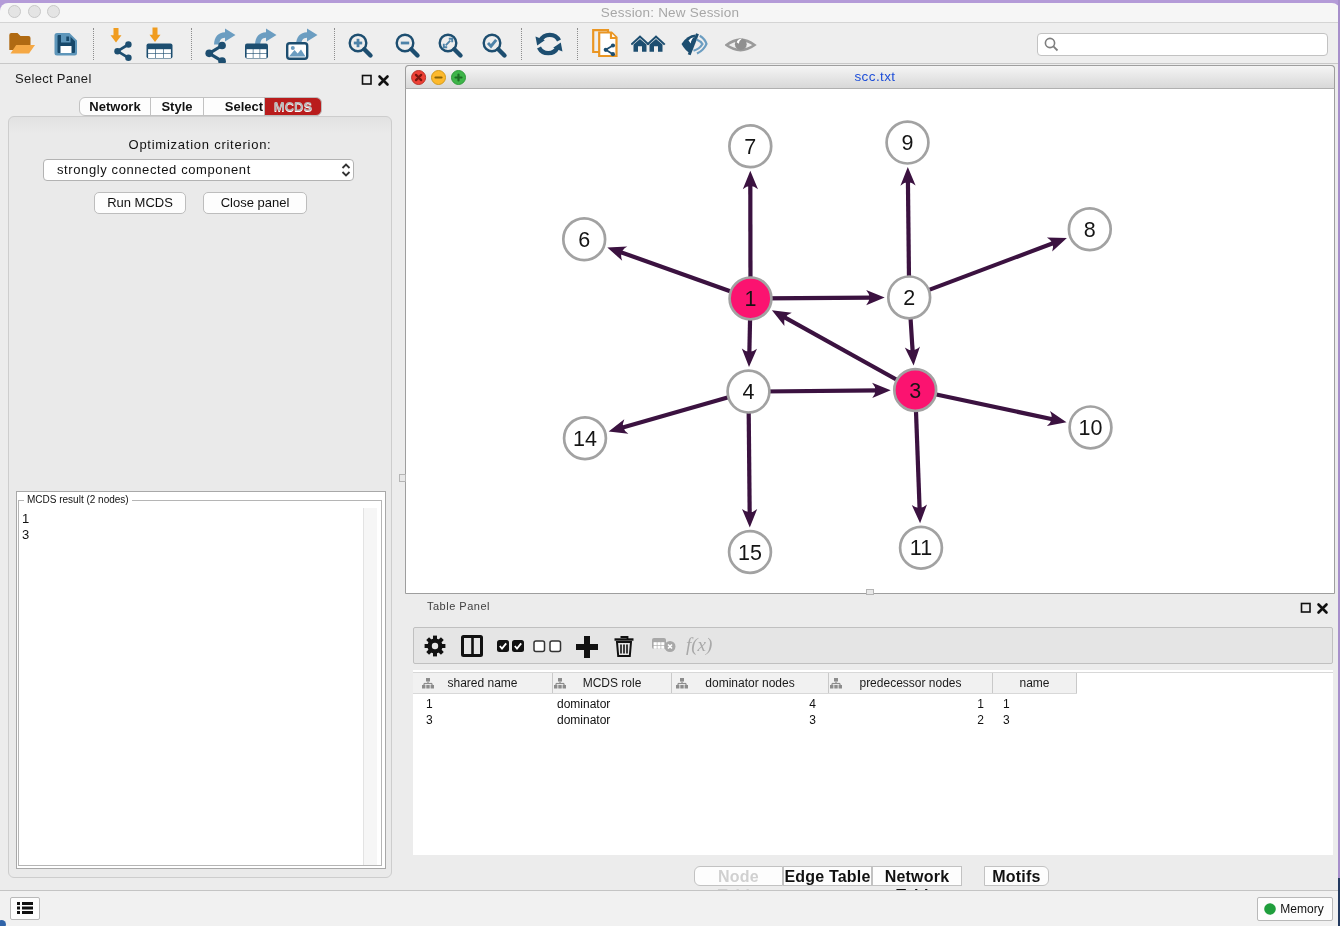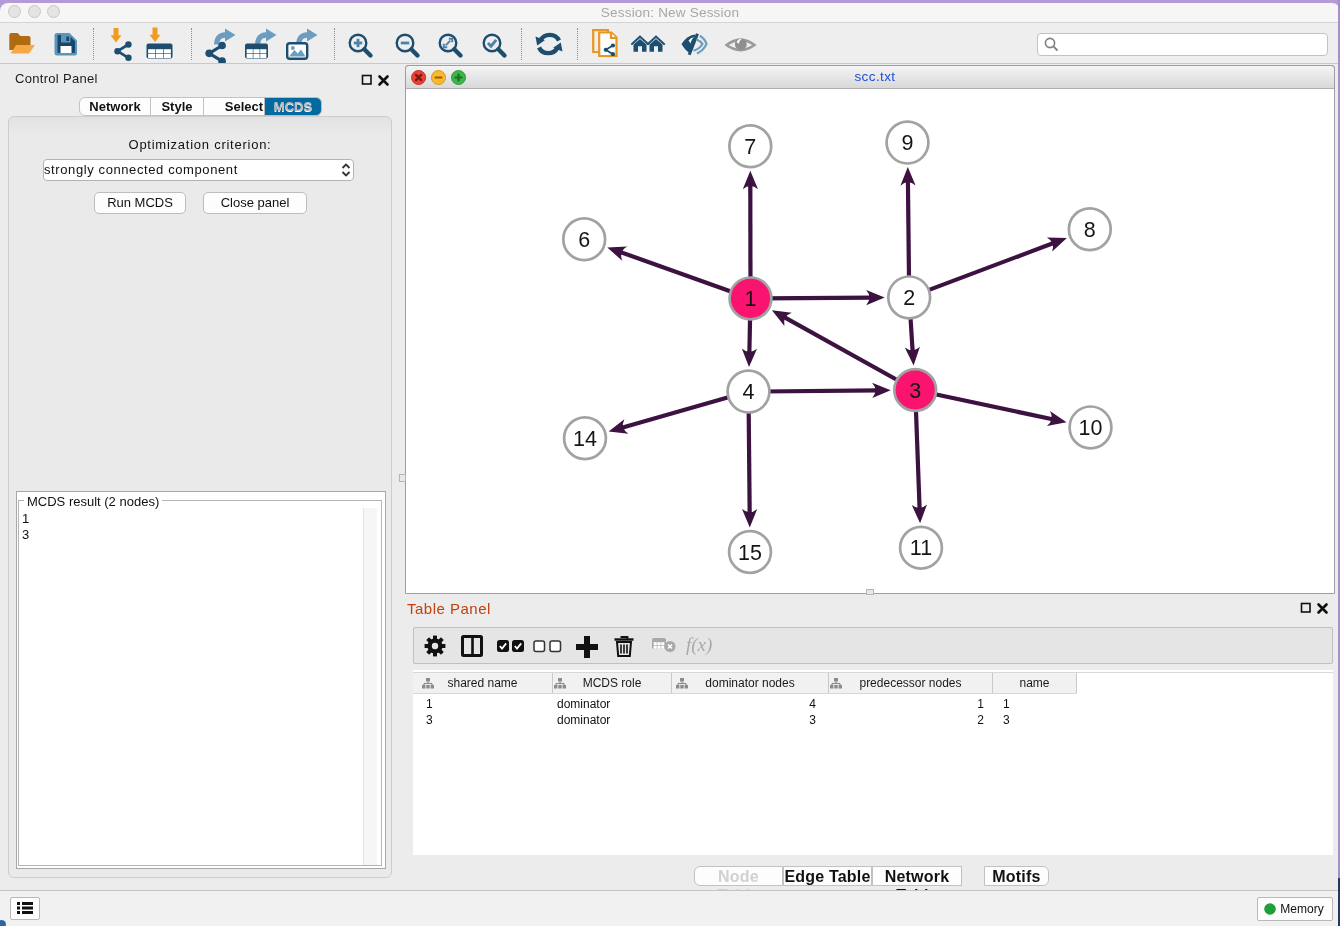--- a/index.html
+++ b/index.html
@@ -7,36 +7,36 @@
 #purpletop{left:0;top:0;width:1340px;height:13px;background:#b49bd8}
 .circ{width:13px;height:13px;border-radius:50%;background:#e4e4e4;border:1px solid #c8c8c8}
 #wtitle{left:0;top:5px;width:1340px;text-align:center;font-size:13.5px;color:#a7a7a7;letter-spacing:0.2px}
 #toolbar{left:0;top:23px;width:1340px;height:41px;background:#eeeeee;border-bottom:1px solid #c8c8c8}
 .sep{position:absolute;top:28px;height:32px;border-left:1px dotted #8d8d8d;width:0}
 #searchbox{left:1037px;top:33px;width:291px;height:23px;background:#fff;border:1px solid #c2c2c2;border-radius:4px}
 
 #cp-title{left:15px;top:71px;font-size:13px;color:#1c1c1c;letter-spacing:0.3px}
 .tabs{position:absolute;top:97px;height:19px;font-size:13px}
 .tab{position:absolute;top:0;height:19px;line-height:18px;text-align:center;background:#fdfdfd;border:1px solid #c2c2c2;color:#111;font-weight:700}
-.tab.sel{background:#0369a1;border-color:#bdbdbd;color:#b9b9b9;text-shadow:0 1px 0 #fdfdfd}
+.tab.sel{background:#b91c1c;border-color:#bdbdbd;color:#b9b9b9;text-shadow:0 1px 0 #fdfdfd}
 #cp-panel{left:8px;top:116px;width:384px;height:762px;background:linear-gradient(#e2e2e2,#eaeaea 16px);border:1px solid #cdcdcd;border-radius:6px}
 #optlabel{left:0;top:137px;width:400px;text-align:center;font-size:13px;color:#111;letter-spacing:0.75px}
-#combo{left:43px;top:159px;width:311px;height:22px;background:#fff;border:1px solid #b3b3b3;border-radius:4px;font-size:13px;line-height:20px;color:#111;letter-spacing:0.6px}
+#combo{left:43px;top:159px;width:311px;height:22px;background:#fff;border:1px solid #b3b3b3;border-radius:4px;font-size:13px;line-height:20px;padding-left:13px;color:#111;letter-spacing:0.6px}
 .btn{position:absolute;height:22px;background:#fdfdfd;border:1px solid #bdbdbd;border-radius:5px;font-size:13px;text-align:center;line-height:20px;color:#111}
 #resultbox{left:16px;top:491px;width:370px;height:378px;background:#fff;border:1px solid #a8a8a8}
 #resscroll{left:363px;top:508px;width:14px;height:357px;background:#f6f6f6;border-left:1px solid #e3e3e3}
 #fieldset{left:18px;top:500px;width:364px;height:366px;border:1px solid #b5b5b5}
-#legend{left:24px;top:494px;background:#fff;padding:0 3px;font-size:13px;color:#111}
+#legend{left:24px;top:494px;background:#fff;padding:0 3px;font-size:10px;color:#111}
 #resulttext{left:22px;top:511px;font-size:13px;line-height:16.2px;color:#111}
 
 #netwin{left:405px;top:65px;width:930px;height:529px;border:1px solid #9e9e9e;border-radius:4px 4px 0 0;background:#fff}
 #nettitle{left:405px;top:65px;width:930px;height:24px;background:linear-gradient(#f5f5f5,#d8d8d8);border:1px solid #9e9e9e;border-bottom:1px solid #b0b0b0;border-radius:4px 4px 0 0}
 #nettext{left:410px;top:69px;width:930px;text-align:center;font-size:13.5px;color:#1d4ed8;letter-spacing:0.4px}
 
-#tp-title{left:407px;top:600px;font-size:15px;color:#c2410c;letter-spacing:0.5px}
+#tp-title{left:427px;top:600px;font-size:11px;color:#404040;letter-spacing:0.5px}
 #tp-toolbar{left:413px;top:627px;width:920px;height:37px;background:#e5e5e5;border:1px solid #c0c0c0;border-radius:2px}
 #tbl{left:413px;top:670px;width:920px;height:185px;background:#fff}
 .hdr{position:absolute;top:673px;height:21px;background:#f1f1f1;border-right:1px solid #c9c9c9;font-size:12px;color:#1a1a1a;text-align:center;line-height:21px}
 #hdrline{left:413px;top:672px;width:920px;height:1px;background:#d8d8d8}
 #hdrbot{left:413px;top:693px;width:664px;height:1px;background:#d8d8d8}
 .cell{position:absolute;font-size:12px;color:#111;height:16px;line-height:16px}
 
 .btab{position:absolute;top:866px;height:20px;line-height:19px;font-size:16px;font-weight:700;text-align:center;background:#fdfdfd;border:1px solid #c2c2c2;color:#111;letter-spacing:0.2px}
 
 #statusbar{left:0;top:890px;width:1340px;height:36px;background:#f1f1f1;border-top:1px solid #c4c4c4}
@@ -46,21 +46,21 @@
 </style></head>
 <body>
 <div class="abs" id="purpletop" style="background:#b49bd8"></div>
 <div class="abs" id="titlebar"></div>
 <div class="abs circ" style="left:8px;top:5px"></div>
 <div class="abs circ" style="left:28px;top:5px"></div>
 <div class="abs circ" style="left:47px;top:5px"></div>
 <div class="abs" id="wtitle">Session: New Session</div>
 <div class="abs" id="toolbar"></div>
 <div class="abs" id="searchbox"></div>
-<div class="abs" id="cp-title">Control Panel</div>
+<div class="abs" id="cp-title">Select Panel</div>
 <div class="abs" id="cp-panel"></div>
 <div class="tabs" style="left:79px">
  <div class="tab" style="left:0;width:72px;border-radius:6px 0 0 6px">Network</div>
  <div class="tab" style="left:71px;width:54px">Style</div>
  <div class="tab" style="left:124px;width:82px">Select</div>
  <div class="tab sel" style="left:185px;width:58px;border-radius:0 6px 6px 0">MCDS</div>
 </div>
 <div class="abs" id="optlabel">Optimization criterion:</div>
 <div class="abs" id="combo">strongly connected component</div>
 <div class="btn" style="left:94px;top:192px;width:92px">Run MCDS</div>

